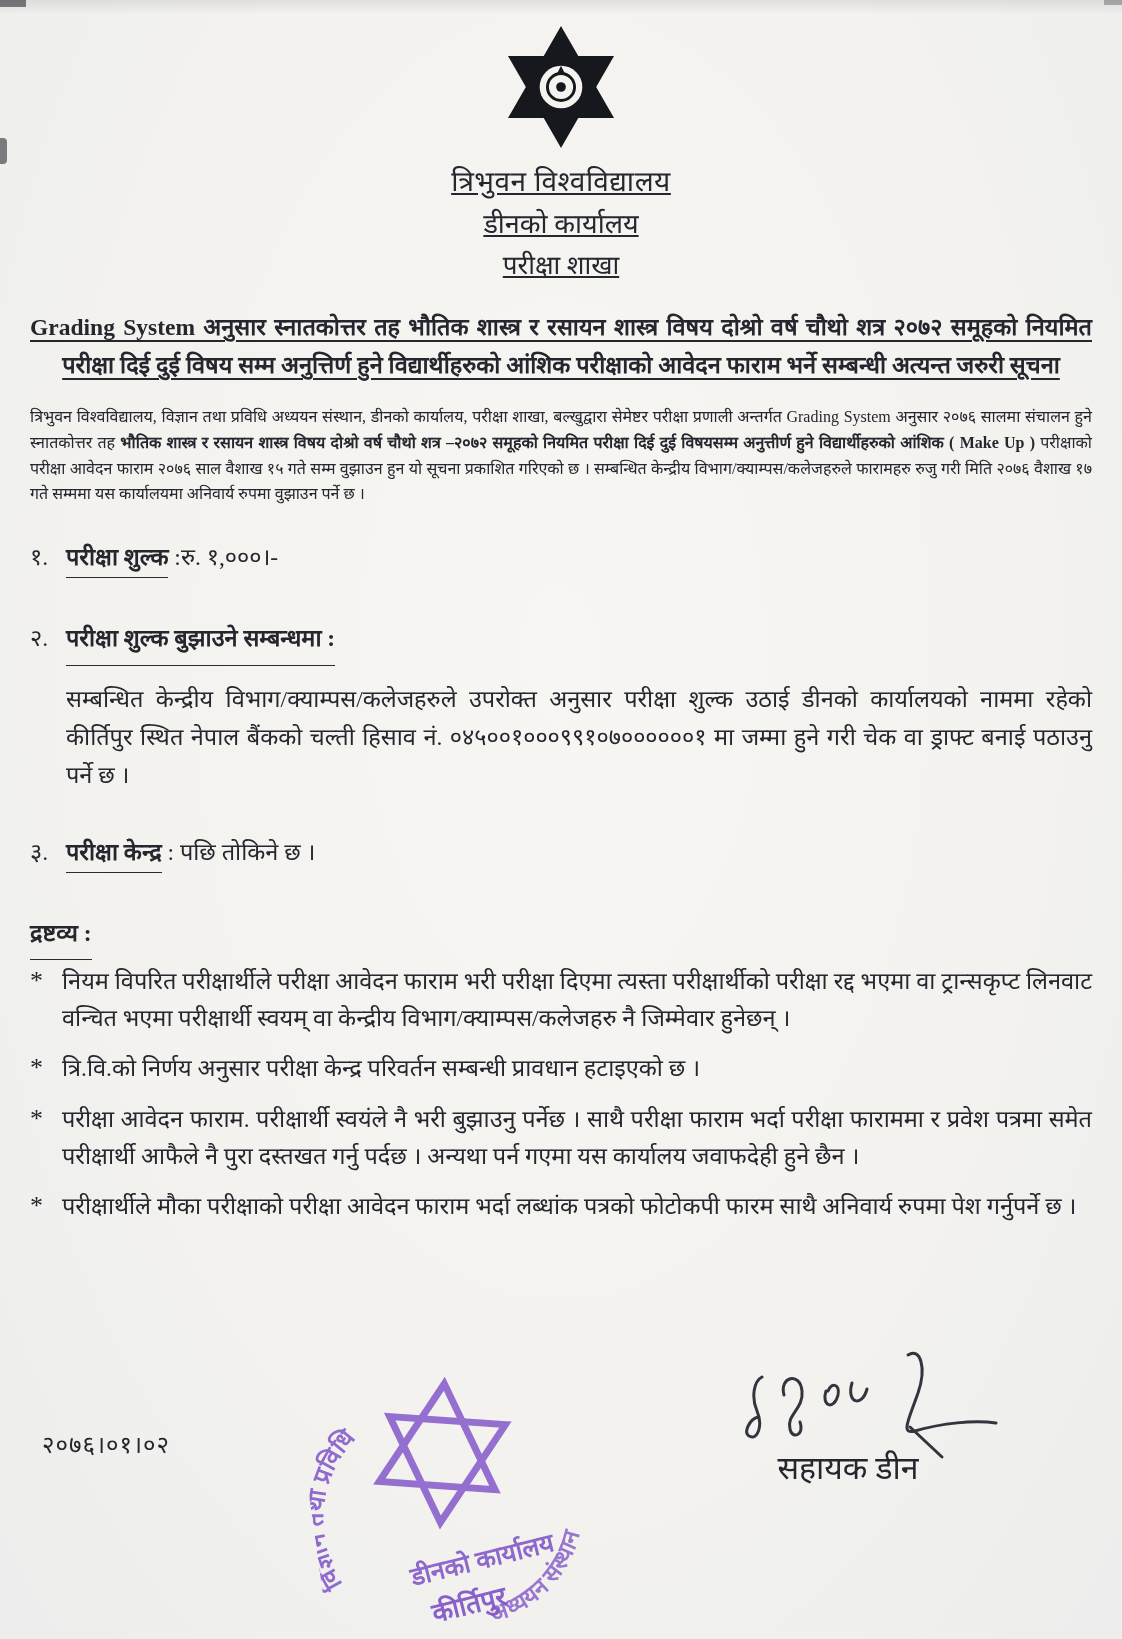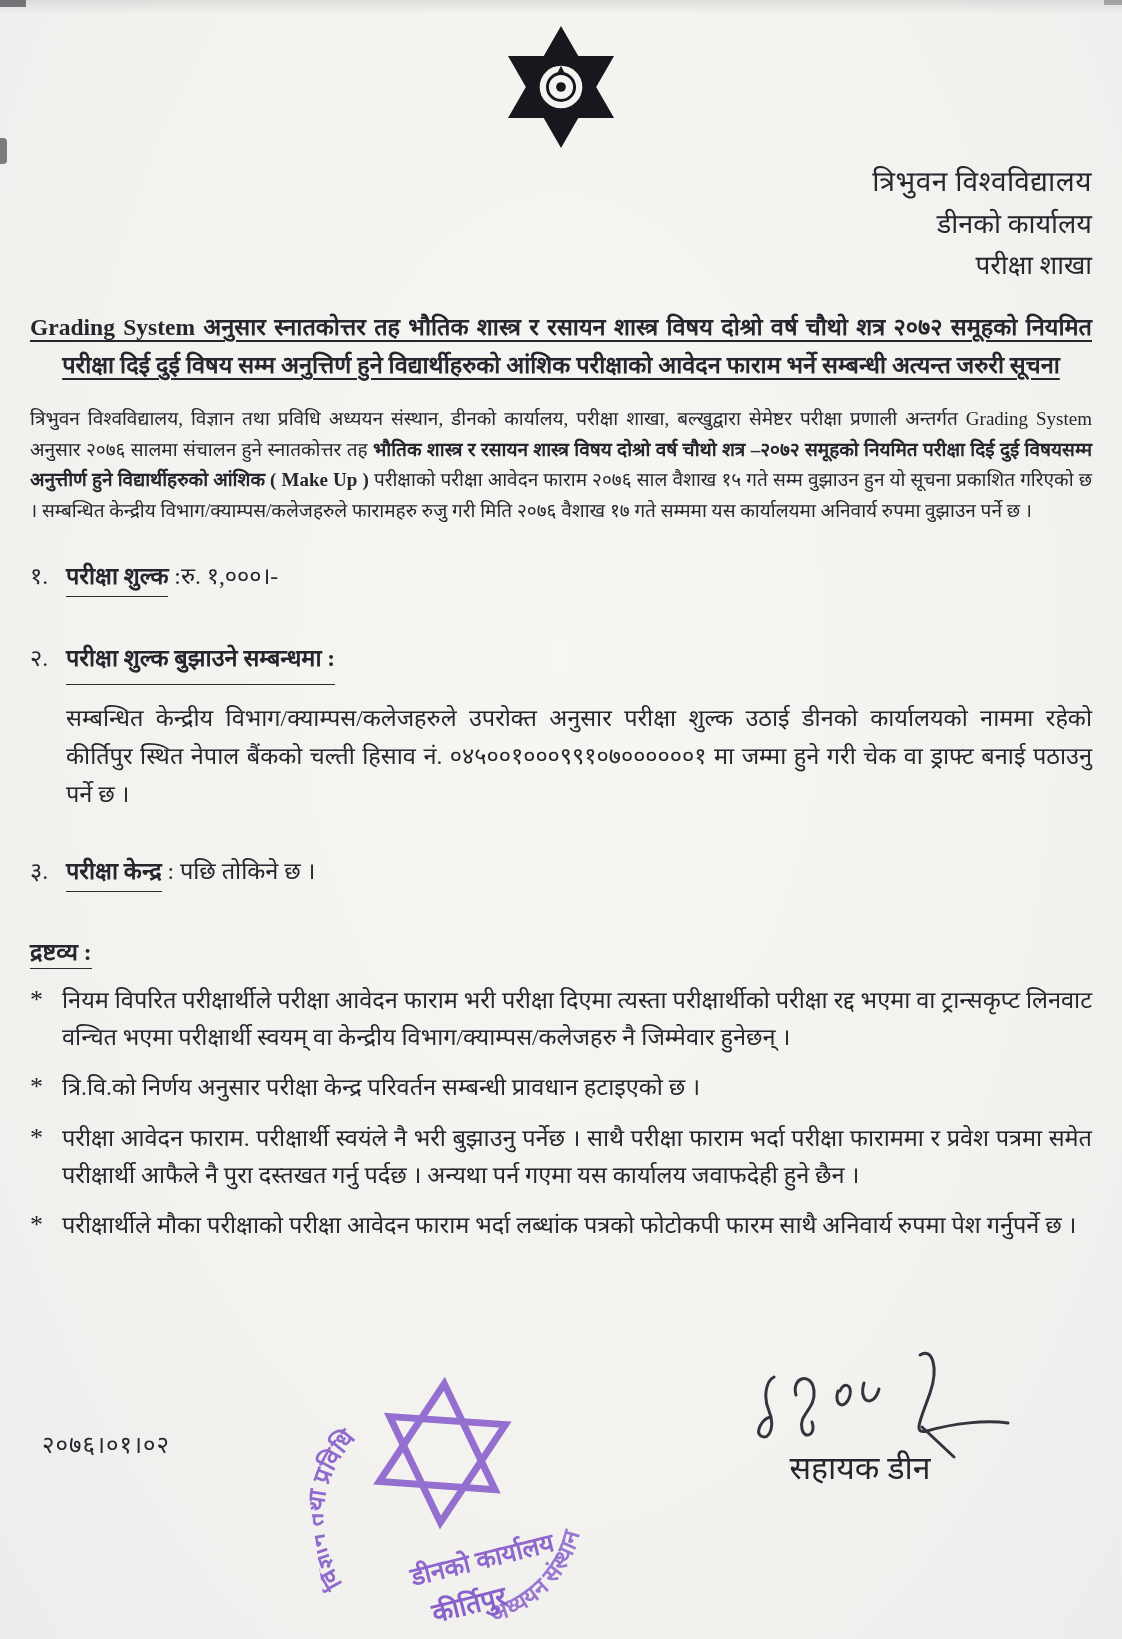--- a/index.html
+++ b/index.html
@@ -19,56 +19,56 @@
     opacity:.35;pointer-events:none;
   }
   .smudge{position:absolute;background:#1c1c22;opacity:.55;}
   .smudge.a{left:0;top:0;width:26px;height:7px;}
   .smudge.b{left:0;top:138px;width:7px;height:26px;border-radius:0 4px 4px 0;}
   .smudge.c{right:0;top:0;width:18px;height:5px;opacity:.3;}
 
   .content{padding:20px 30px 0 30px;}
 
   .emblem-wrap{text-align:center;margin-top:4px;}
-  .hdr{text-align:right;line-height:1.25;}
+  .hdr{text-align:center;line-height:1.25;text-decoration:underline;}
   .hdr .l1{font-size:28px;letter-spacing:.5px;margin-top:10px;}
   .hdr .l2{font-size:29px;margin-top:9px;}
   .hdr .l3{font-size:27px;margin-top:9px;}
   .hdr .l4{font-size:26px;margin-top:8px;}
   .hdr .l5{font-size:23px;margin-top:8px;}
 
   .notice-title{
     margin-top:26px;
     font-size:23.5px;font-weight:bold;line-height:1.62;
     text-align:justify;text-align-last:center;
     text-decoration:underline;text-underline-offset:5px;
     text-decoration-thickness:1.5px;
   }
   .intro{
-    margin-top:20px;font-size:19px;line-height:1.6;text-align:justify;
+    margin-top:20px;font-size:16px;line-height:1.6;text-align:justify;
   }
   .intro .b{font-weight:bold;}
 
   .item{display:flex;align-items:baseline;font-size:23.5px;line-height:1.6;}
   .item .num{width:36px;flex:0 0 36px;}
   .ul{font-weight:bold;border-bottom:1.6px solid #2a2a32;padding-bottom:7px;}
   .item-1{margin-top:32px;}
   .item-1 .val{}
   .item-2{margin-top:44px;}
   .item-2-body{margin:14px 0 0 36px;font-size:23.5px;line-height:1.62;text-align:justify;}
   .item-3{margin-top:40px;}
 
   .note-head{margin-top:44px;font-size:23.5px;font-weight:bold;}
-  .note-head span{border-bottom:1.6px solid #2a2a32;padding-bottom:3px;}
+  .note-head span{border-bottom:1.6px solid #2a2a32;padding-bottom:13px;}
   .note-list{margin-top:12px;}
   .bullet{display:flex;align-items:baseline;font-size:23.5px;line-height:1.58;margin-top:10px;}
   .bullet .mark{width:32px;flex:0 0 32px;font-size:26px;}
   .bullet .txt{flex:1;text-align:justify;}
 
-  .footer{position:absolute;left:0;right:0;bottom:0;height:300px;}
+  .footer{position:absolute;left:0;right:12px;bottom:0;height:300px;}
   .date{position:absolute;left:42px;top:88px;font-size:24px;letter-spacing:1px;}
   .stamp{
     position:absolute;left:312px;top:22px;width:290px;height:290px;
     transform:rotate(-8deg);opacity:.92;
   }
   .sig-block{position:absolute;right:92px;top:0;width:300px;text-align:center;}
   .sig-title{font-size:32px;margin-top:-28px;margin-left:-40px;}
 </style>
 </head>
 <body>

